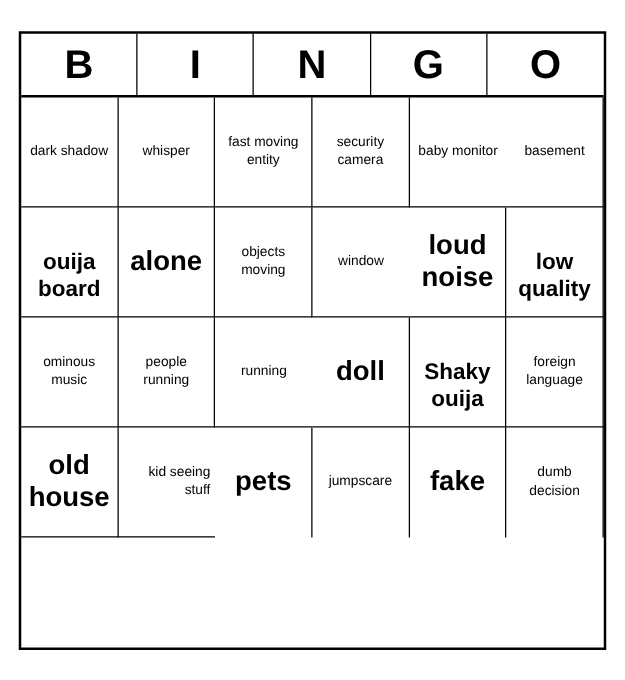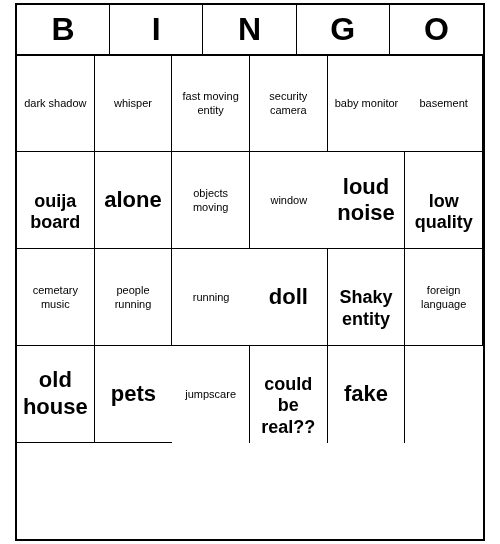--- a/index.html
+++ b/index.html
@@ -135,46 +135,49 @@
       <div class="bingo-cell">
         <span class="cell-text">window</span>
       </div>
       <div class="bingo-cell">
         <span class="cell-text large">loud noise</span>
       </div>
       <div class="bingo-cell">
         <span class="cell-text medium">low quality</span>
       </div>
       <div class="bingo-cell">
-        <span class="cell-text small">cemetary music</span>
+        <span class="cell-text small">ominous music</span>
       </div>
       <div class="bingo-cell">
         <span class="cell-text small">people running</span>
       </div>
       <div class="bingo-cell">
         <span class="cell-text small">running</span>
       </div>
       <div class="bingo-cell">
         <span class="cell-text large">doll</span>
       </div>
       <div class="bingo-cell">
-        <span class="cell-text medium">Shaky entity</span>
+        <span class="cell-text medium">Shaky ouija</span>
       </div>
       <div class="bingo-cell">
         <span class="cell-text small">foreign language</span>
       </div>
       <div class="bingo-cell">
         <span class="cell-text large">old house</span>
       </div>
       <div class="bingo-cell">
+        <span class="cell-text small">kid seeing stuff</span>
+      </div>
+      <div class="bingo-cell">
         <span class="cell-text large">pets</span>
       </div>
       <div class="bingo-cell">
         <span class="cell-text small">jumpscare</span>
       </div>
       <div class="bingo-cell">
-        <span class="cell-text medium">could be real??</span>
+        <span class="cell-text large">fake</span>
       </div>
       <div class="bingo-cell">
-        <span class="cell-text large">fake</span>
+        <span class="cell-text small">dumb decision</span>
       </div>
     </div>
 </div>
 
 </body></html>

